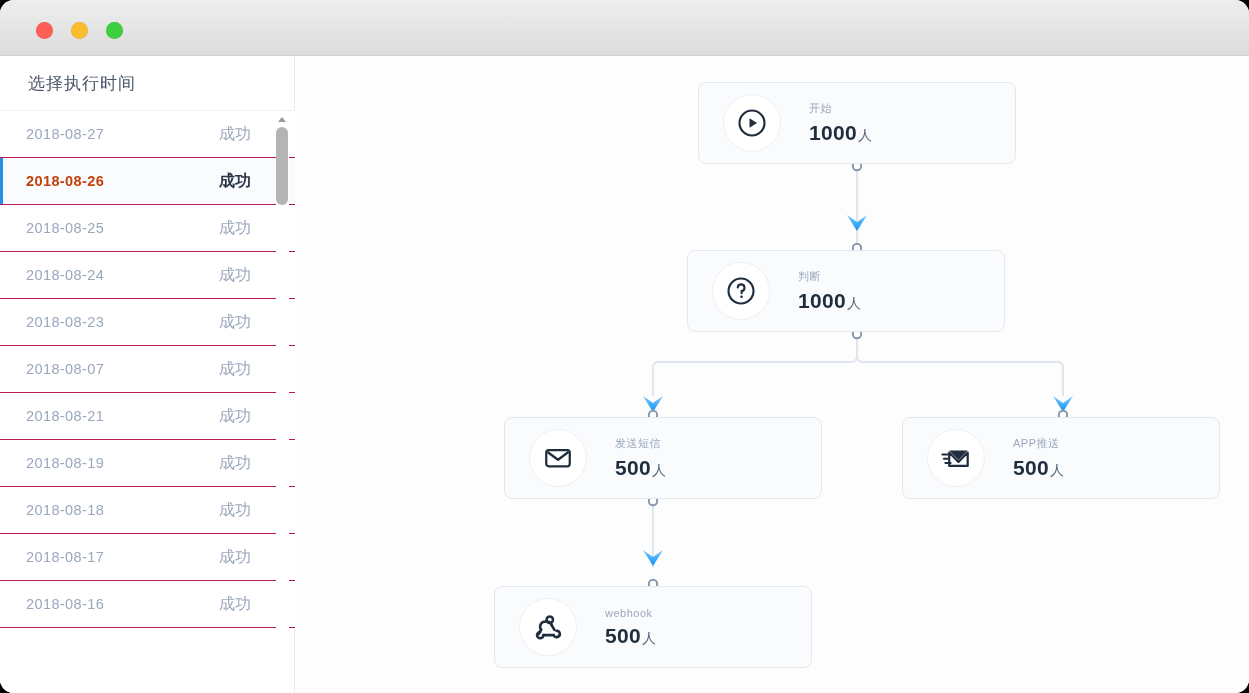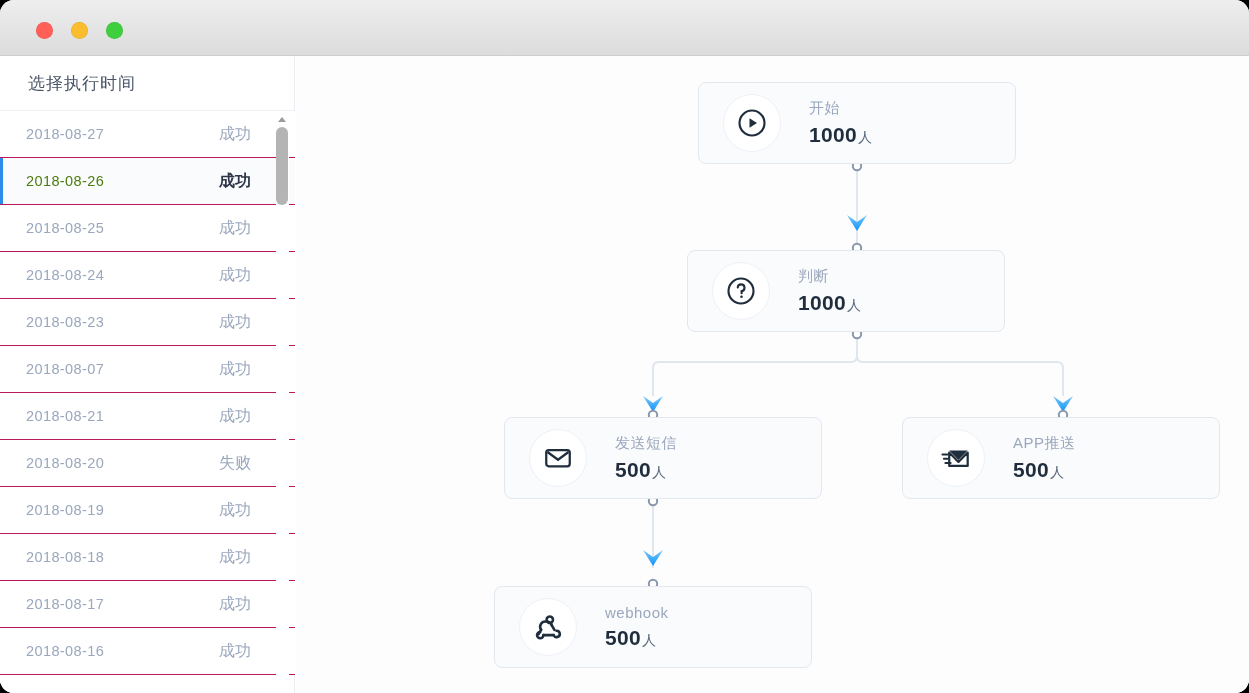--- a/index.html
+++ b/index.html
@@ -81,21 +81,21 @@
     width: 76px;
     text-align: left;
   }
   .row.selected { background: #fafbfc; }
   .row.selected::before {
     content: "";
     position: absolute; left: 0; top: 0;
     width: 3px; height: 100%;
     background: #2b8dea;
   }
-  .row.selected .date { color: #4d7c0f; font-weight: normal; }
+  .row.selected .date { color: #c2410c; font-weight: bold; }
   .row.selected .status { color: #2d3748; font-weight: bold; }
 
   
   .scrollbar {
     position: absolute; right: 5px; top: 57px;
     width: 13px; height: 580px;
     background: #ffffff;
   }
   .sb-arrow {
     position: absolute; left: 1px; top: 0;
@@ -145,21 +145,21 @@
     border: 1.5px solid #edf1f6;
     display: flex; align-items: center; justify-content: center;
     flex: 0 0 auto;
   }
   .node-text {
     margin-left: 28px;
     display: flex; flex-direction: column;
     justify-content: center;
   }
   .node-label {
-    font-size: 15px;
+    font-size: 11px;
     color: #9aa7bd;
     letter-spacing: .5px;
     margin-bottom: 5px;
   }
   .node-count {
     font-size: 21px;
     font-weight: bold;
     color: #1f2d3d;
     letter-spacing: .3px;
   }
@@ -216,24 +216,20 @@
             <span class="date">2018-08-23</span>
             <span class="status">成功</span>
           </div>
           <div class="row">
             <span class="date">2018-08-07</span>
             <span class="status">成功</span>
           </div>
           <div class="row">
             <span class="date">2018-08-21</span>
             <span class="status">成功</span>
-          </div>
-          <div class="row">
-            <span class="date">2018-08-20</span>
-            <span class="status">失败</span>
           </div>
           <div class="row">
             <span class="date">2018-08-19</span>
             <span class="status">成功</span>
           </div>
           <div class="row">
             <span class="date">2018-08-18</span>
             <span class="status">成功</span>
           </div>
           <div class="row">

